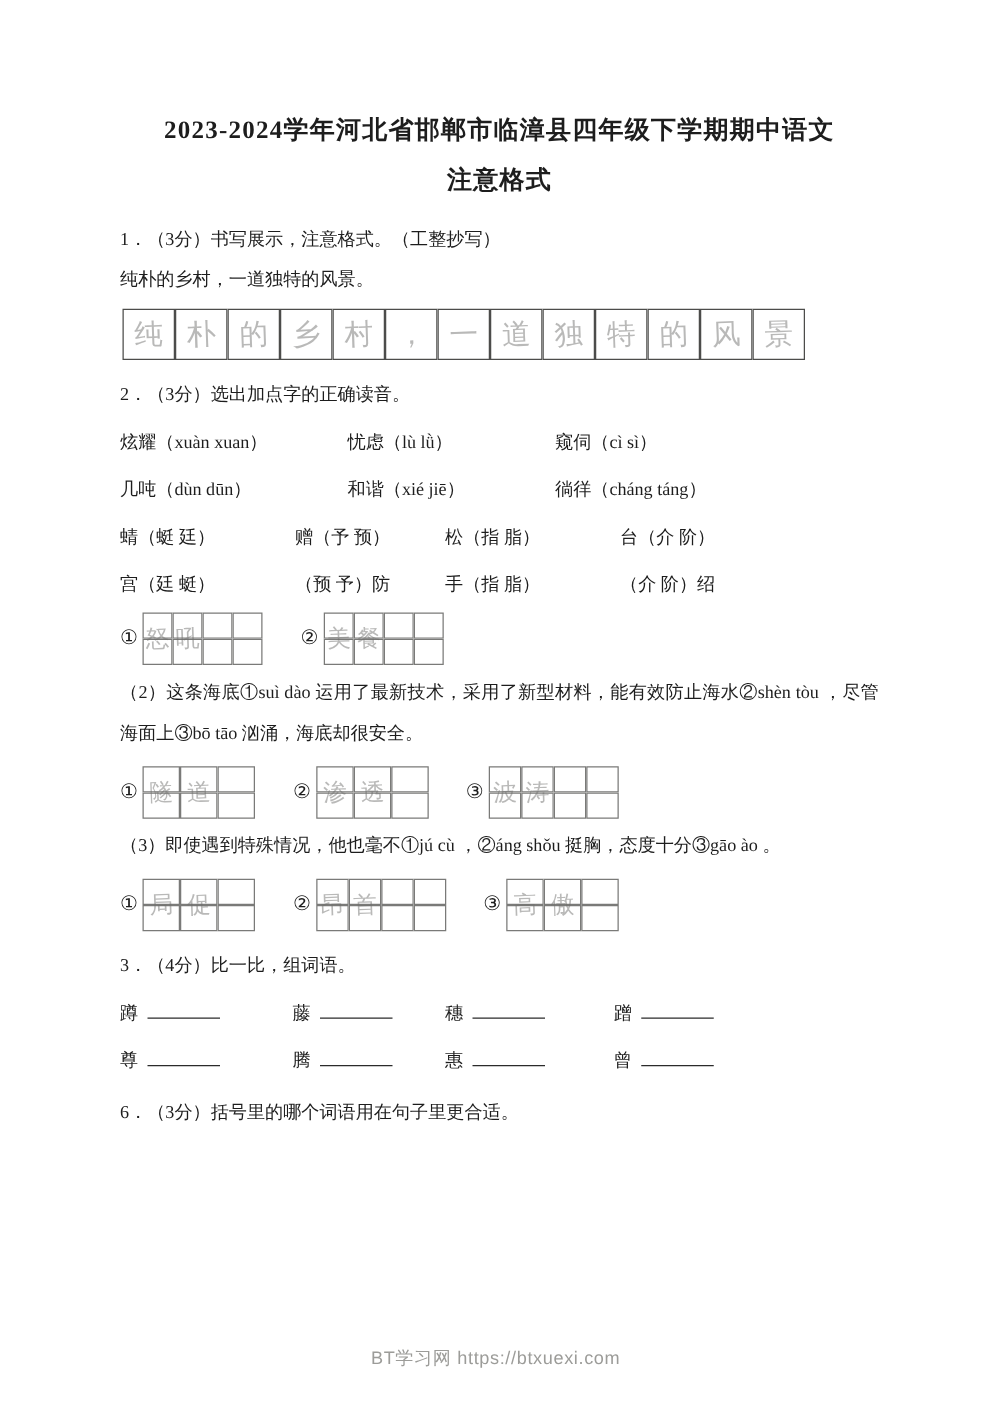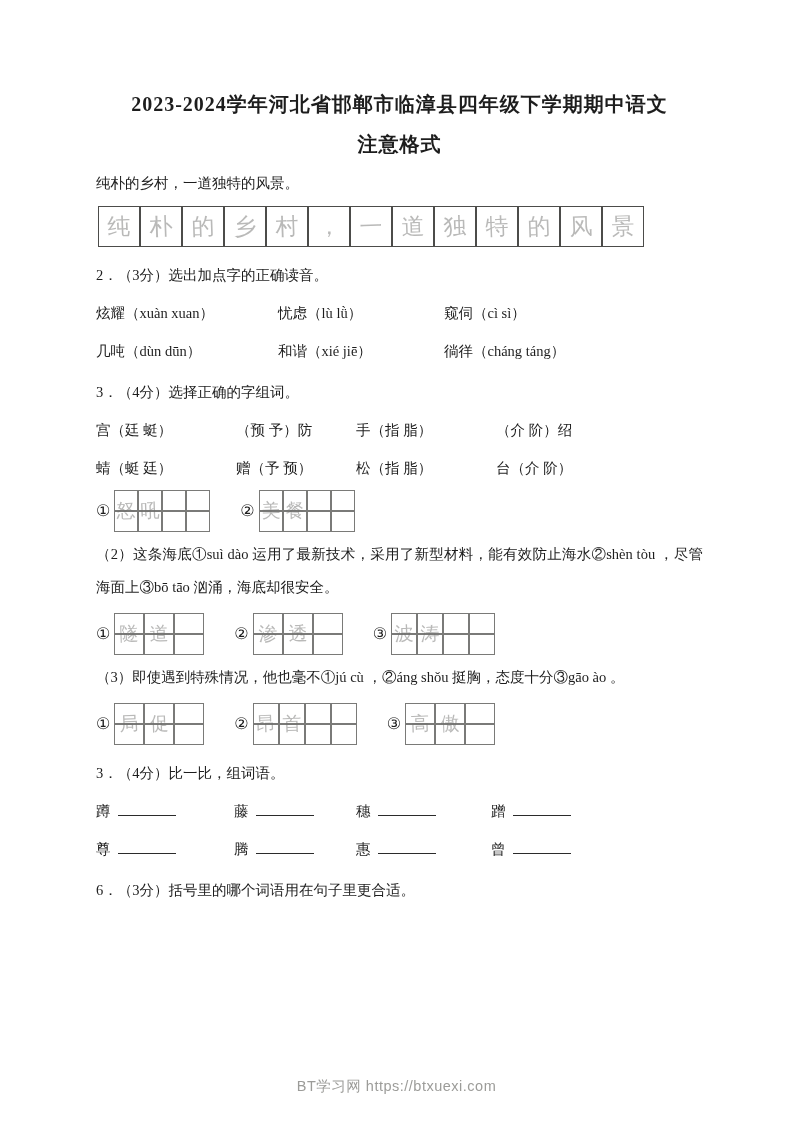--- a/index.html
+++ b/index.html
@@ -52,20 +52,21 @@
 <body>
 
 <div class="page">
   <div class="content">
 
     <h1 class="title">
       <span>2023-2024学年河北省邯郸市临漳县四年级下学期期中语文</span><br>
       <span>注意格式</span>
     </h1>
 
+    <div class="qlabel">1．（3分）书写展示，注意格式。（工整抄写）</div>
     <div class="sub indent">纯朴的乡村，一道独特的风景。</div>
     <div class="indent">
       <div class="agrid bigrid" style="grid-template-columns: repeat(13, 42px);">
           <div class="cell" style="height: 41px;"></div>
           <div class="cell" style="height: 41px;"></div>
           <div class="cell" style="height: 41px;"></div>
           <div class="cell" style="height: 41px;"></div>
           <div class="cell" style="height: 41px;"></div>
           <div class="cell" style="height: 41px;"></div>
           <div class="cell" style="height: 41px;"></div>
@@ -98,33 +99,32 @@
       <span class="c182">炫耀（xuàn xuan）</span>
       <span class="c166">忧虑（lù lǜ）</span>
       <span>窥伺（cì sì）</span>
     </div>
     <div class="pairrow indent mt">
       <span class="c182">几吨（dùn dūn）</span>
       <span class="c166">和谐（xié jiē）</span>
       <span>徜徉（cháng táng）</span>
     </div>
 
-    <div class="qlabel">3．（4分）选择正确的字组词。</div>
+    <div class="pairrow indent mt">
+      <span class="c140">蜻（蜓 廷）</span>
+      <span class="c120">赠（予 预）</span>
+      <span class="c140">松（指 脂）</span>
+      <span>台（介 阶）</span>
+    </div>
     <div class="pairrow indent mt">
       <span class="c140">宫（廷 蜓）</span>
       <span class="c120">（预 予）防</span>
       <span class="c140">手（指 脂）</span>
       <span>（介 阶）绍</span>
     </div>
-    <div class="pairrow indent mt">
-      <span class="c140">蜻（蜓 廷）</span>
-      <span class="c120">赠（予 预）</span>
-      <span class="c140">松（指 脂）</span>
-      <span>台（介 阶）</span>
-    </div>
 
 
     <div class="ansrow indent">
       <div class="ans">
         <span class="ansnum">①</span>
         <div class="agrid smallgrid" style="grid-template-columns: repeat(4, 24px);">
             <div class="cell" style="height: 21px;"></div>
             <div class="cell" style="height: 21px;"></div>
             <div class="cell" style="height: 21px;"></div>
             <div class="cell" style="height: 21px;"></div>

